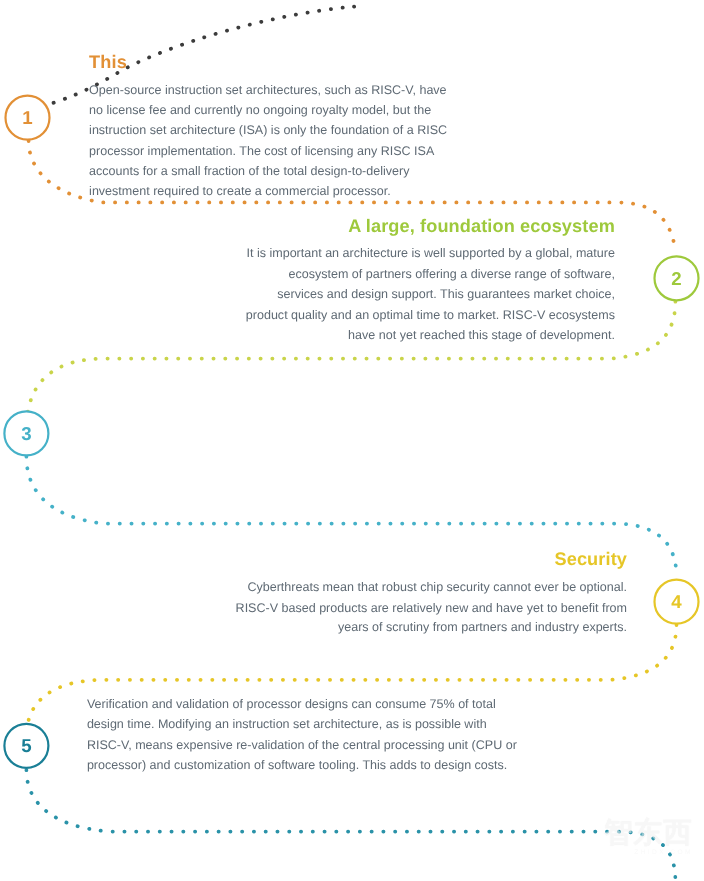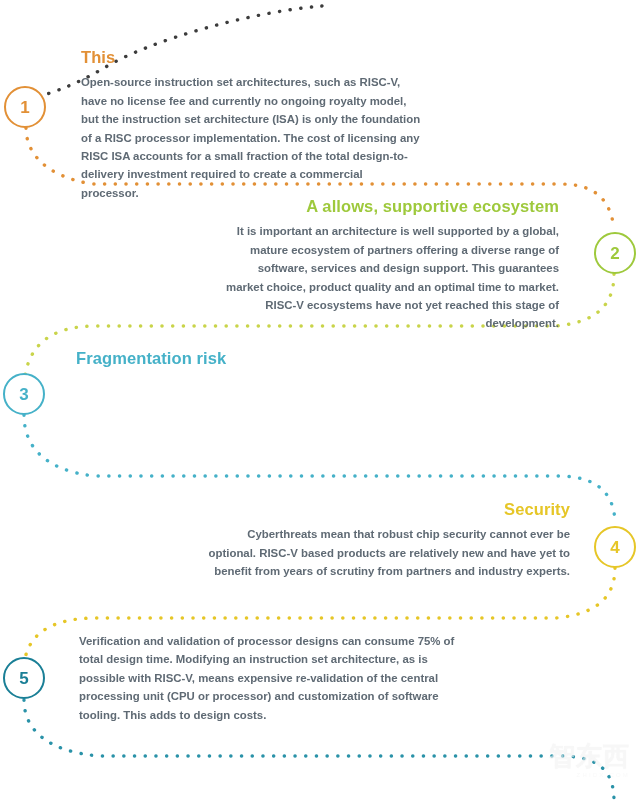--- a/index.html
+++ b/index.html
@@ -35,21 +35,20 @@
     font-weight: bold;
     margin: 0 0 7px 0;
     letter-spacing: 0.1px;
     line-height: 1.1;
   }
   .step-body {
     font-size: 11.4px;
     line-height: 1.62;
     color: #5f6a74;
     margin: 0;
-    font-weight: bold;
   }
   .align-left  { text-align: left; }
   .align-right { text-align: right; }
 
   
   #step-1 { left: 81px;  top: 48px;  width: 340px; }
   #step-2 { left: 222px; top: 197px; width: 337px; }
   #step-3 { left: 76px;  top: 349px; width: 370px; }
   #step-4 { left: 208px; top: 500px; width: 362px; }
   #step-5 { left: 79px;  top: 632px; width: 392px; }
@@ -140,26 +139,25 @@
   <div class="num-circle" id="circle-5" style="border-color: rgb(26, 127, 150); color: rgb(26, 127, 150);">
     <span>5</span>
   </div>
 
   <div class="step align-left" id="step-1" style="text-align: left;">
     <h2 class="step-heading" style="color: rgb(226, 144, 54);">This</h2>
     <p class="step-body">Open-source instruction set architectures, such as RISC-V, have no license fee and currently no ongoing royalty model, but the instruction set architecture (ISA) is only the foundation of a RISC processor implementation. The cost of licensing any RISC ISA accounts for a small fraction of the total design-to-delivery investment required to create a commercial processor.</p>
   </div>
 
   <div class="step align-right" id="step-2" style="text-align: right;">
-    <h2 class="step-heading" style="color: rgb(158, 201, 60);">A allows, supportive ecosystem</h2>
+    <h2 class="step-heading" style="color: rgb(158, 201, 60);">A large, foundation ecosystem</h2>
     <p class="step-body">It is important an architecture is well supported by a global, mature ecosystem of partners offering a diverse range of software, services and design support. This guarantees market choice, product quality and an optimal time to market. RISC-V ecosystems have not yet reached this stage of development.</p>
   </div>
 
   <div class="step align-left" id="step-3" style="text-align: left;">
-    <h2 class="step-heading" style="color: rgb(69, 177, 200);">Fragmentation risk</h2>
   </div>
 
   <div class="step align-right" id="step-4" style="text-align: right;">
     <h2 class="step-heading" style="color: rgb(230, 198, 39);">Security</h2>
     <p class="step-body">Cyberthreats mean that robust chip security cannot ever be optional. RISC-V based products are relatively new and have yet to benefit from years of scrutiny from partners and industry experts.</p>
   </div>
 
   <div class="step align-left" id="step-5" style="text-align: left;">
     <p class="step-body">Verification and validation of processor designs can consume 75% of total design time. Modifying an instruction set architecture, as is possible with RISC-V, means expensive re-validation of the central processing unit (CPU or processor) and customization of software tooling. This adds to design costs.</p>
   </div>

